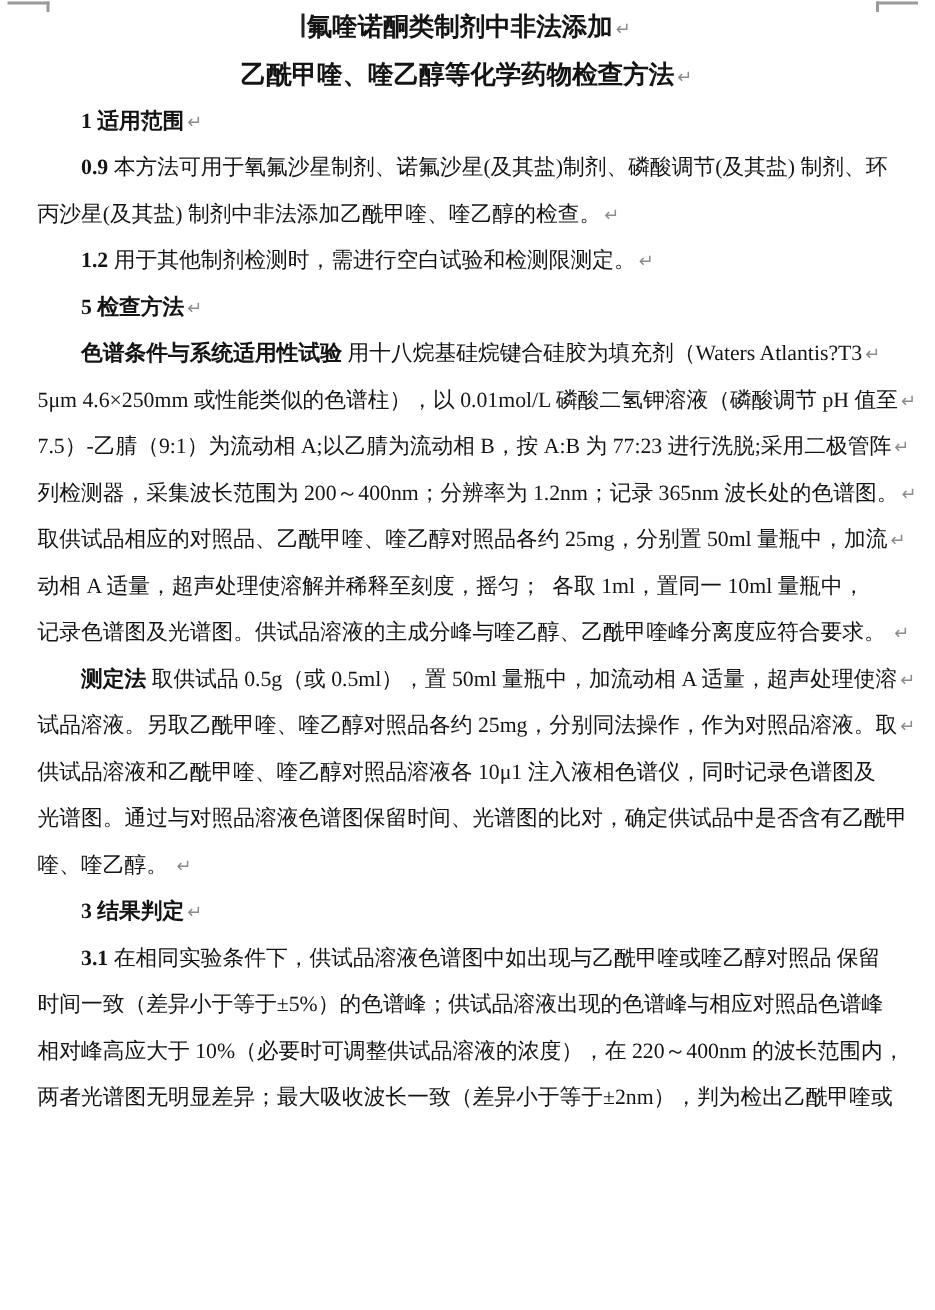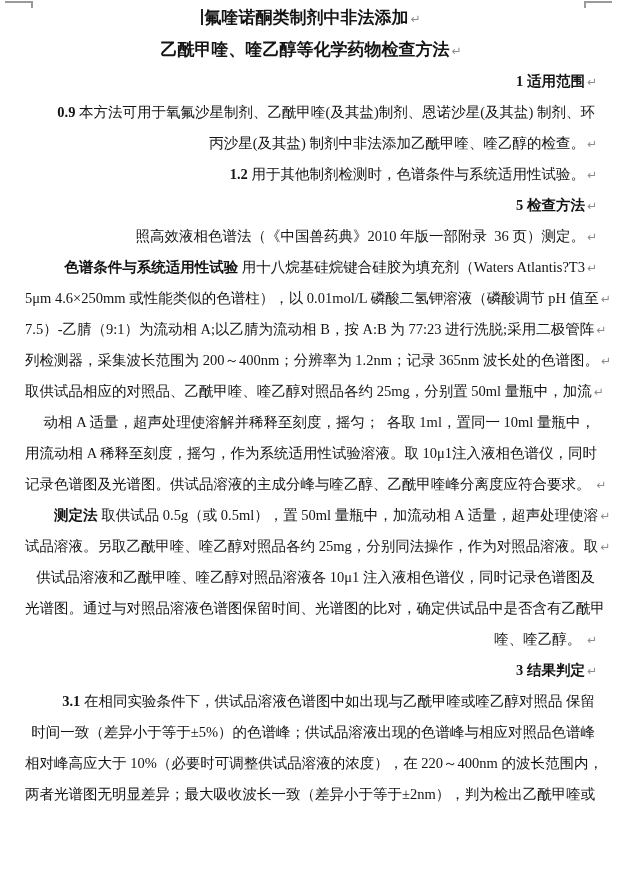--- a/index.html
+++ b/index.html
@@ -17,21 +17,20 @@
   .cropmark.left{left:5px;width:26px;border-top:2px solid #9a9a9a;border-right:2px solid #9a9a9a;}
   .cropmark.right{left:584px;width:26px;border-top:2px solid #9a9a9a;border-left:2px solid #9a9a9a;}
 
   .content{position:absolute;left:25px;top:2px;width:572px;}
 
   .ln{
     height:31px;line-height:31px;
     font-size:14.5px;
     white-space:pre;
     overflow:visible;
-    text-align:right;
   }
   .ln .bseg{font-weight:bold;}
   .ind{padding-left:29px;}
   .ctr{text-align:center;}
   .title{font-size:17px;font-weight:bold;height:32px;line-height:32px;}
 
   
   .pm{
     color:#8c8c8c;
     font-family:"DejaVu Sans",sans-serif;
@@ -58,43 +57,41 @@
   <div class="cropmark right"></div>
 
   <div class="content">
 
     <div class="ln ctr title"><span class="cursor"></span><span class="bseg">氟喹诺酮类制剂中非法添加</span><span class="pm">↵</span></div>
 
     <div class="ln ctr title"><span class="bseg">乙酰甲喹、喹乙醇等化学药物检查方法</span><span class="pm">↵</span></div>
 
     <div class="ln ind"><span class="bseg">1 适用范围</span><span></span><span class="pm">↵</span></div>
 
-    <div class="ln ind"><span class="bseg">0.9</span><span> 本方法可用于氧氟沙星制剂、乙酰甲喹(及其盐)制剂、恩诺沙星(及其盐) 制剂、环</span><span class="pm"></span></div>
+    <div class="ln ind"><span class="bseg">0.9</span><span> 本方法可用于氧氟沙星制剂、诺氟沙星(及其盐)制剂、磷酸调节(及其盐) 制剂、环</span><span class="pm"></span></div>
 
     <div class="ln"><span class="bseg"></span><span>丙沙星(及其盐) 制剂中非法添加乙酰甲喹、喹乙醇的检查。</span><span class="pm">↵</span></div>
 
-    <div class="ln ind"><span class="bseg">1.2</span><span> 用于其他制剂检测时，色谱条件与系统适用性试验。</span><span class="pm">↵</span></div>
+    <div class="ln ind"><span class="bseg">1.2</span><span> 用于其他制剂检测时，需进行空白试验和检测限测定。</span><span class="pm">↵</span></div>
 
     <div class="ln ind"><span class="bseg">5 检查方法</span><span></span><span class="pm">↵</span></div>
 
-    <div class="ln ind"><span class="bseg"></span><span>照高效液相色谱法（《中国兽药典》2010 年版一部附录  36 页）测定。</span><span class="pm">↵</span></div>
 
     <div class="ln ind"><span class="bseg">色谱条件与系统适用性试验</span><span> 用十八烷基硅烷键合硅胶为填充剂（Waters Atlantis?T3</span><span class="pm">↵</span></div>
 
     <div class="ln"><span class="bseg"></span><span>5μm 4.6×250mm 或性能类似的色谱柱），以 0.01mol/L 磷酸二氢钾溶液（磷酸调节 pH 值至</span><span class="pm">↵</span></div>
 
     <div class="ln"><span class="bseg"></span><span>7.5）-乙腈（9:1）为流动相 A;以乙腈为流动相 B，按 A:B 为 77:23 进行洗脱;采用二极管阵</span><span class="pm">↵</span></div>
 
     <div class="ln"><span class="bseg"></span><span>列检测器，采集波长范围为 200～400nm；分辨率为 1.2nm；记录 365nm 波长处的色谱图。</span><span class="pm">↵</span></div>
 
     <div class="ln"><span class="bseg"></span><span>取供试品相应的对照品、乙酰甲喹、喹乙醇对照品各约 25mg，分别置 50ml 量瓶中，加流</span><span class="pm">↵</span></div>
 
     <div class="ln"><span class="bseg"></span><span>动相 A 适量，超声处理使溶解并稀释至刻度，摇匀；  各取 1ml，置同一 10ml 量瓶中，</span><span class="pm"></span></div>
 
-    <div class="ln"><span class="bseg"></span><span>用流动相 A 稀释至刻度，摇匀，作为系统适用性试验溶液。取 10μ1注入液相色谱仪，同时</span><span class="pm"></span></div>
 
     <div class="ln"><span class="bseg"></span><span>记录色谱图及光谱图。供试品溶液的主成分峰与喹乙醇、乙酰甲喹峰分离度应符合要求。 </span><span class="pm">↵</span></div>
 
     <div class="ln ind"><span class="bseg">测定法</span><span> 取供试品 0.5g（或 0.5ml），置 50ml 量瓶中，加流动相 A 适量，超声处理使溶</span><span class="pm">↵</span></div>
 
 
     <div class="ln"><span class="bseg"></span><span>试品溶液。另取乙酰甲喹、喹乙醇对照品各约 25mg，分别同法操作，作为对照品溶液。取</span><span class="pm">↵</span></div>
 
     <div class="ln"><span class="bseg"></span><span>供试品溶液和乙酰甲喹、喹乙醇对照品溶液各 10μ1 注入液相色谱仪，同时记录色谱图及</span><span class="pm"></span></div>
 

